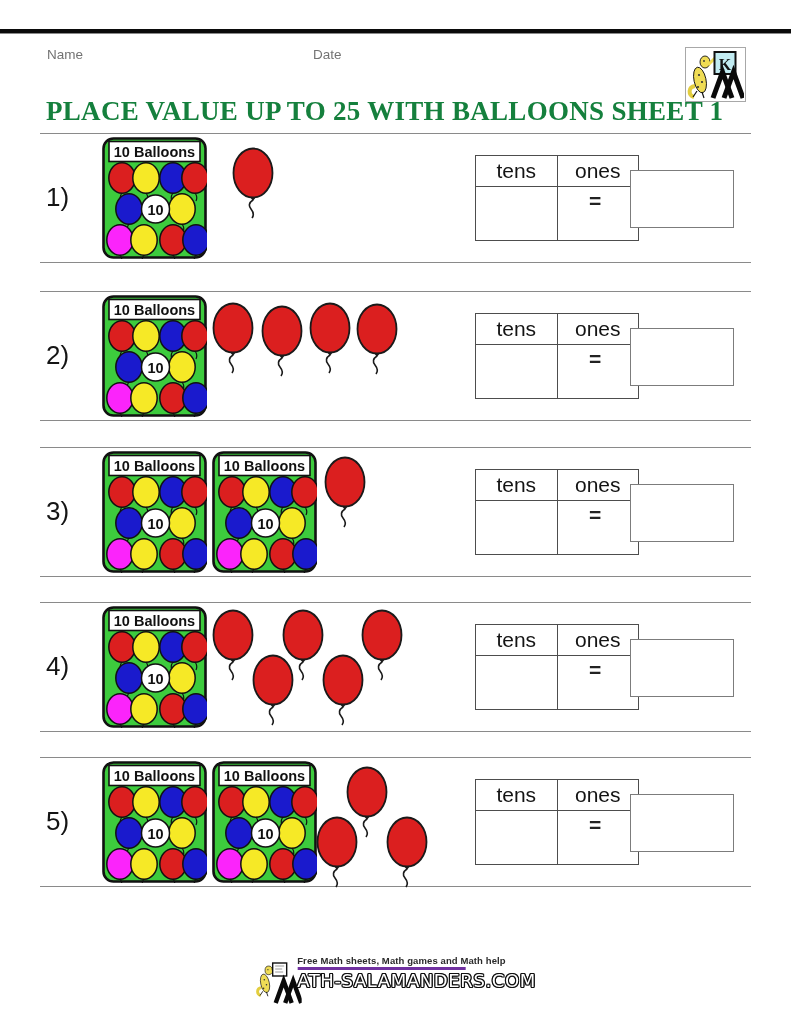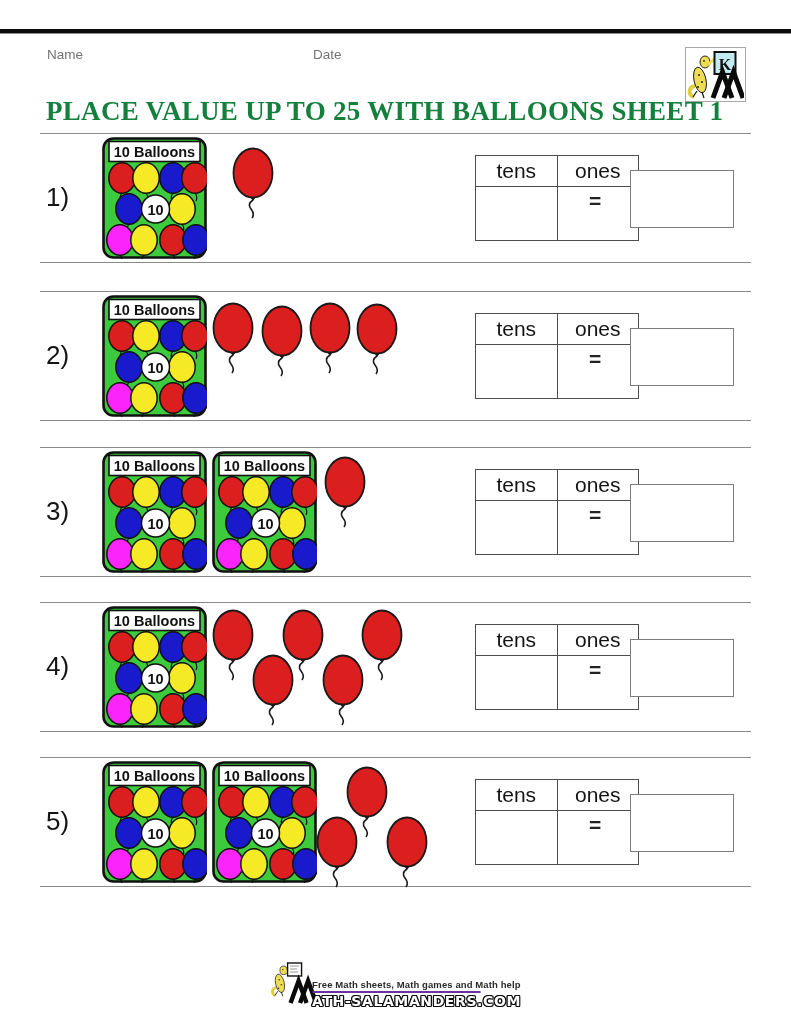--- a/index.html
+++ b/index.html
@@ -45,28 +45,28 @@
     font-weight:400; font-size:21px; color:#141414;
   }
   .pvt th { height:31px; }
   .eq { position:absolute; left:549px; top:55px; font-size:21px; font-weight:700; color:#222; }
   .ansbox {
     position:absolute; left:590px; top:36px; width:104px; height:58px;
     border:1.6px solid #7c7c7c; background:#fff;
   }
   .footer {
     position:absolute; top:955px; left:50%; transform:translateX(-50%);
-    display:flex; align-items:flex-end;
+    display:flex; align-items:flex-start;
   }
   .footer-logo { margin-top:6px; margin-right:-4px; }
   .fcol { display:flex; flex-direction:column; align-items:flex-start; }
   .ftag { font-size:9.5px; font-weight:700; color:#2a2a2a; letter-spacing:0.1px; }
   .fbar { height:2.5px; width:168px; margin-top:1px; }
   .fsite {
-    margin-top:0px; font-size:14px; font-weight:700; letter-spacing:0.6px;
+    margin-top:0px; font-size:18px; font-weight:400; letter-spacing:0.6px;
     font-family:"DejaVu Sans", sans-serif; color:#ffffff;
     text-shadow:1.2px 0 0 #111, -1.2px 0 0 #111, 0 1.2px 0 #111, 0 -1.2px 0 #111,
                 1px 1px 0 #111, -1px -1px 0 #111, 1px -1px 0 #111, -1px 1px 0 #111;
   }
 </style>
 </head>
 <body>
 
 <div class="page">
 

